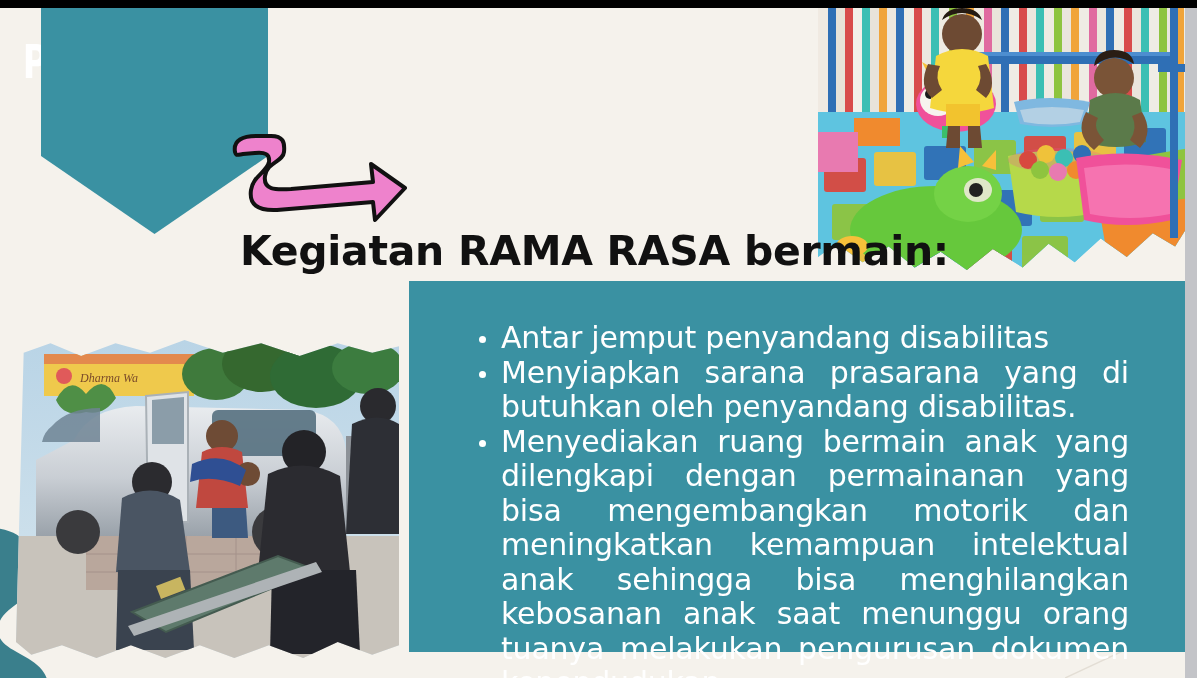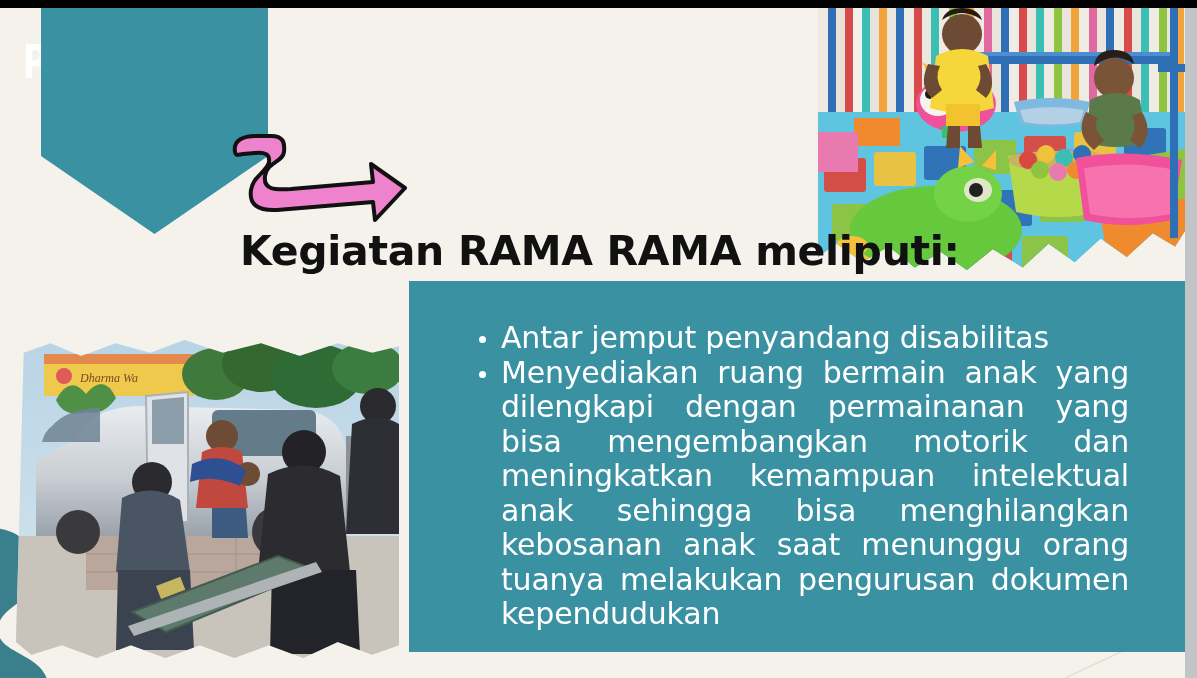--- a/index.html
+++ b/index.html
@@ -248,21 +248,21 @@
   <div class="ribbon"></div>
   <div class="ribbon-text">PEMILIHAN
 IDE</div>
 
   <div class="arrow">
     <svg viewBox="0 0 182 102" preserveAspectRatio="none" aria-hidden="true">
       <path d="M8,20 C6,8 16,4 30,4 L44,4 C56,4 58,10 57,20 C56,30 40,30 38,44 C36,58 48,58 64,57 L146,50 L144,32 L178,56 L148,88 L146,70 L50,78 C30,79 22,72 24,58 C26,44 40,40 42,30 C43,22 38,20 28,21 L16,22 C10,23 9,24 8,20 Z" fill="#EE82CC" stroke="#111111" stroke-width="4" stroke-linejoin="round"></path>
     </svg>
   </div>
 
-  <div class="heading">Kegiatan RAMA RAMA meliputi:</div>
+  <div class="heading">Kegiatan RAMA RASA bermain:</div>
 
   <div class="photo photo-play">
     <svg viewBox="0 0 372 262" preserveAspectRatio="xMidYMid slice" aria-hidden="true">
       <rect width="372" height="262" fill="#7ecfe8"></rect>
 
       <g>
         <rect x="0" y="0" width="10" height="108" fill="#f0eae2"></rect>
         <rect x="10" y="0" width="8" height="108" fill="#2f6fb5"></rect>
         <rect x="18" y="0" width="9" height="108" fill="#e8e2d8"></rect>
         <rect x="27" y="0" width="8" height="108" fill="#d84b4b"></rect>
@@ -385,20 +385,21 @@
       <path d="M324,104 q12,20 -2,36 l-10,-8 q8,-12 2,-24 Z" fill="#7a5437"></path>
 
       <rect x="352" y="0" width="8" height="230" fill="#2f6fb5"></rect>
       <rect x="340" y="56" width="32" height="8" fill="#2f6fb5"></rect>
     </svg>
   </div>
 
   <div class="content-box">
     <ul class="bullet-list">
       <li class="bullet-item last-line-left">Antar jemput penyandang disabilitas</li>
+      <li class="bullet-item last-line-left">Menyiapkan sarana prasarana yang di butuhkan oleh penyandang disabilitas.</li>
       <li class="bullet-item last-line-left">Menyediakan ruang bermain anak yang dilengkapi dengan permainanan yang bisa mengembangkan motorik dan meningkatkan kemampuan intelektual anak sehingga bisa menghilangkan kebosanan anak saat menunggu orang tuanya melakukan pengurusan dokumen kependudukan</li>
     </ul>
   </div>
 
   <div class="crease">
     <svg viewBox="0 0 120 56" preserveAspectRatio="none" aria-hidden="true">
       <line x1="0" y1="56" x2="120" y2="0" stroke="#e3ded5" stroke-width="1.5"></line>
     </svg>
   </div>
 

